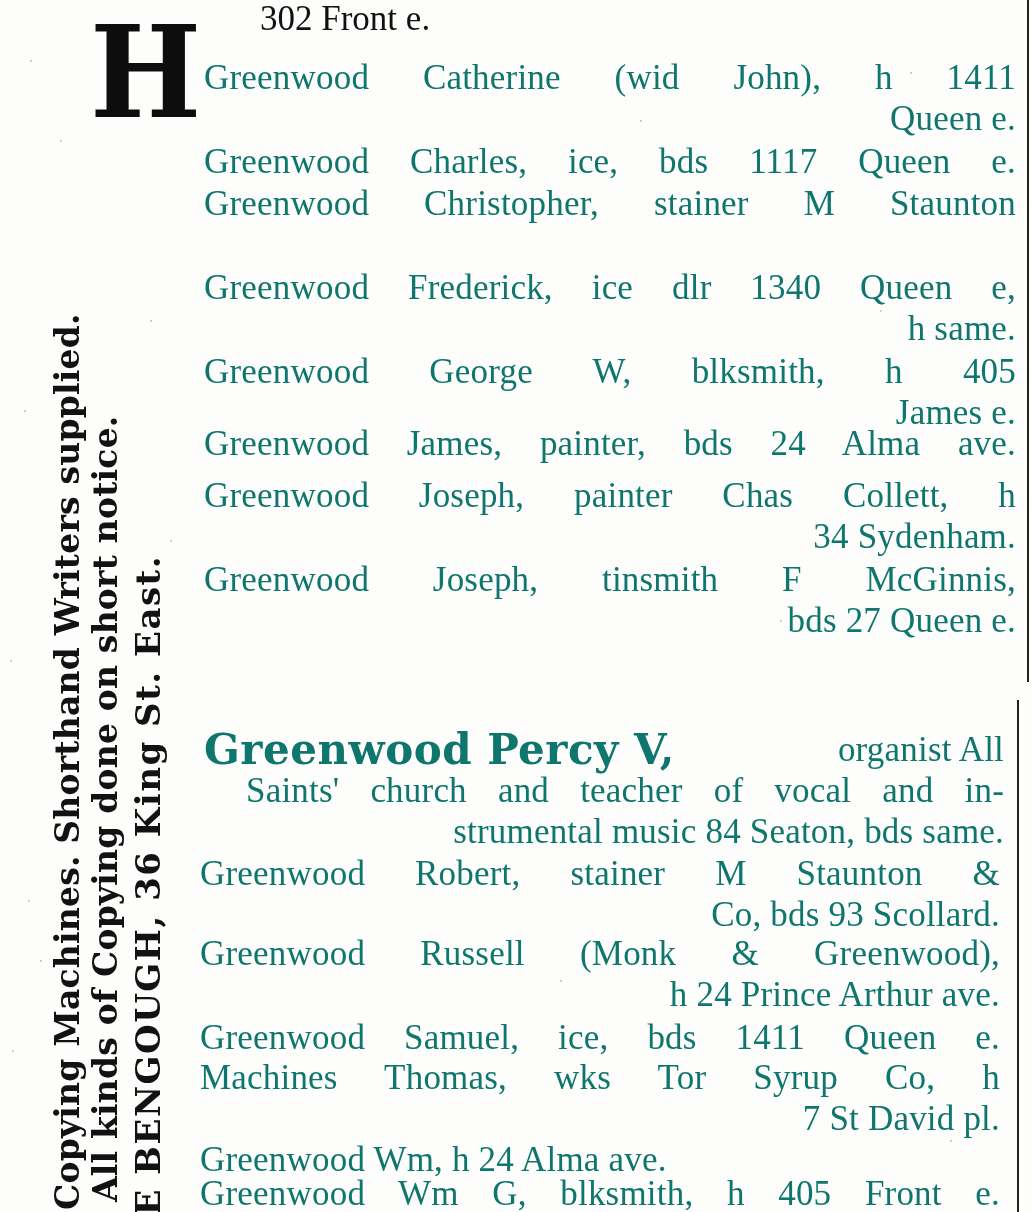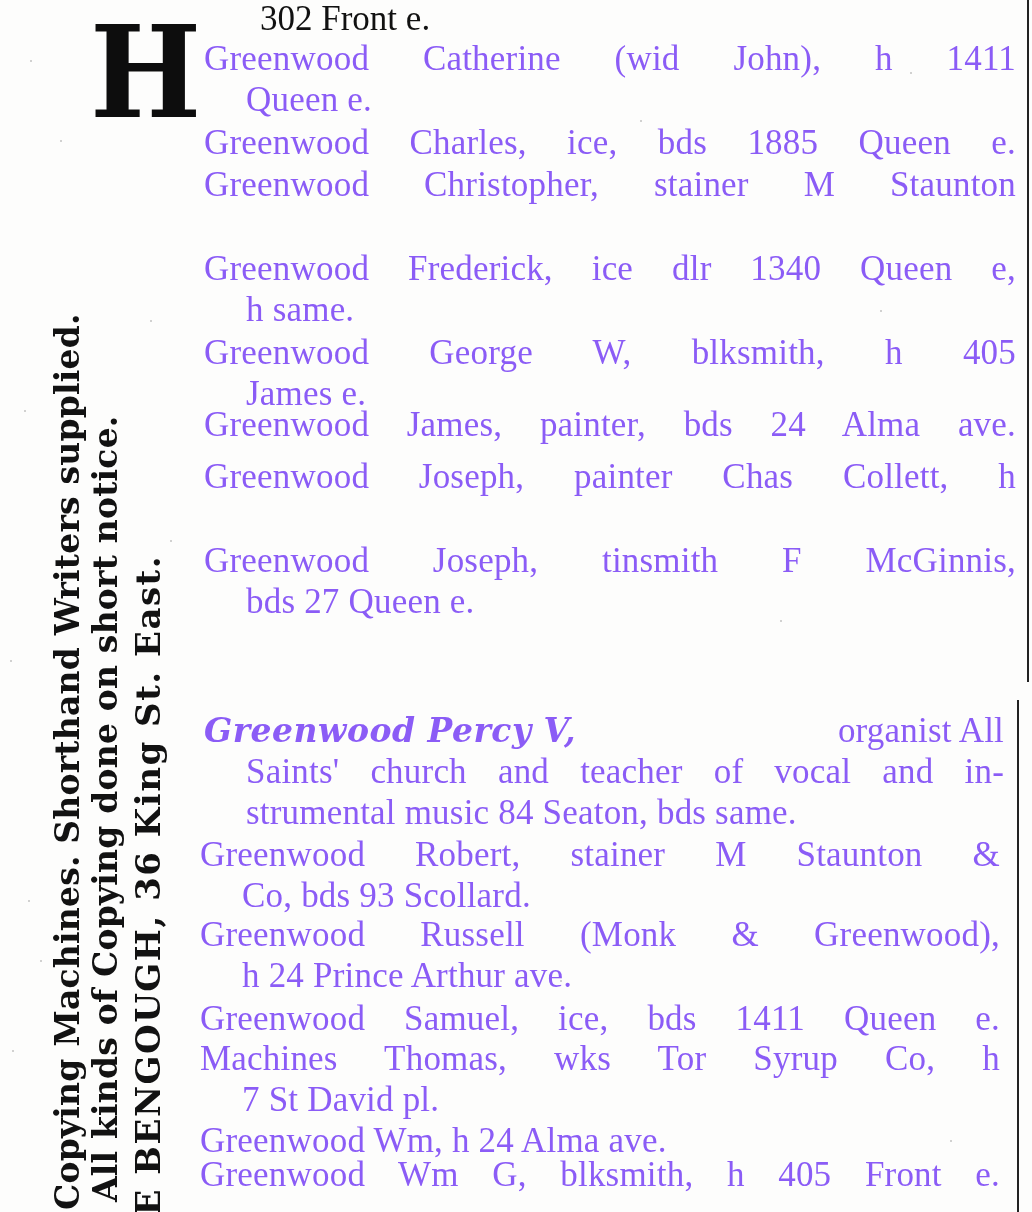--- a/index.html
+++ b/index.html
@@ -92,39 +92,40 @@
   .column-rule.r1 { left: 1027px; height: 682px; }
   .column-rule.r2 { left: 1017px; top: 700px; height: 512px; }
 
   .entry {
     position: absolute;
     left: 0;
     width: 812px;
     font-size: 35px;
     line-height: 41px;
     letter-spacing: 0.2px;
-    color: #8b5cf6;
+    color: #0f766e;
+    margin-top: 19px;
   }
   .entry .line {
     display: block;
     white-space: nowrap;
   }
   .entry .cont {
     padding-left: 42px;
+    text-align: right;
   }
   .entry .just {
     text-align: justify;
     text-align-last: justify;
   }
   .entry.bold-name .name {
     font-family: "DejaVu Serif", "Liberation Serif", serif;
     font-weight: 900;
-    font-size: 33px;
+    font-size: 42px;
     letter-spacing: 0.5px;
-    font-style: italic;
   }
   .stray-top {
     position: absolute;
     left: 56px;
     top: 0;
     font-size: 35px;
     line-height: 38px;
   }
 </style>
 </head>
@@ -161,21 +162,21 @@
 
   <div class="column">
     <div class="stray-top">302 Front e.</div>
 
     <div class="entry" style="top:38px">
       <span class="line just">Greenwood Catherine (wid John), h 1411</span>
       <span class="line cont">Queen e.</span>
     </div>
 
     <div class="entry" style="top:122px">
-      <span class="line just">Greenwood Charles, ice, bds 1885 Queen e.</span>
+      <span class="line just">Greenwood Charles, ice, bds 1117 Queen e.</span>
     </div>
 
     <div class="entry" style="top:164px">
       <span class="line just">Greenwood Christopher, stainer M Staunton</span>
     </div>
 
     <div class="entry" style="top:248px">
       <span class="line just">Greenwood Frederick, ice dlr 1340 Queen e,</span>
       <span class="line cont">h same.</span>
     </div>
@@ -184,20 +185,21 @@
       <span class="line just">Greenwood George W, blksmith, h 405</span>
       <span class="line cont">James e.</span>
     </div>
 
     <div class="entry" style="top:404px">
       <span class="line just">Greenwood James, painter, bds 24 Alma ave.</span>
     </div>
 
     <div class="entry" style="top:456px">
       <span class="line just">Greenwood Joseph, painter Chas Collett, h</span>
+      <span class="line cont">34 Sydenham.</span>
     </div>
 
     <div class="entry" style="top:540px">
       <span class="line just">Greenwood Joseph, tinsmith F McGinnis,</span>
       <span class="line cont">bds 27 Queen e.</span>
     </div>
 
 
     <div class="entry bold-name" style="top:710px;left:0;width:800px">
       <span class="line" style="display:flex;justify-content:space-between">

